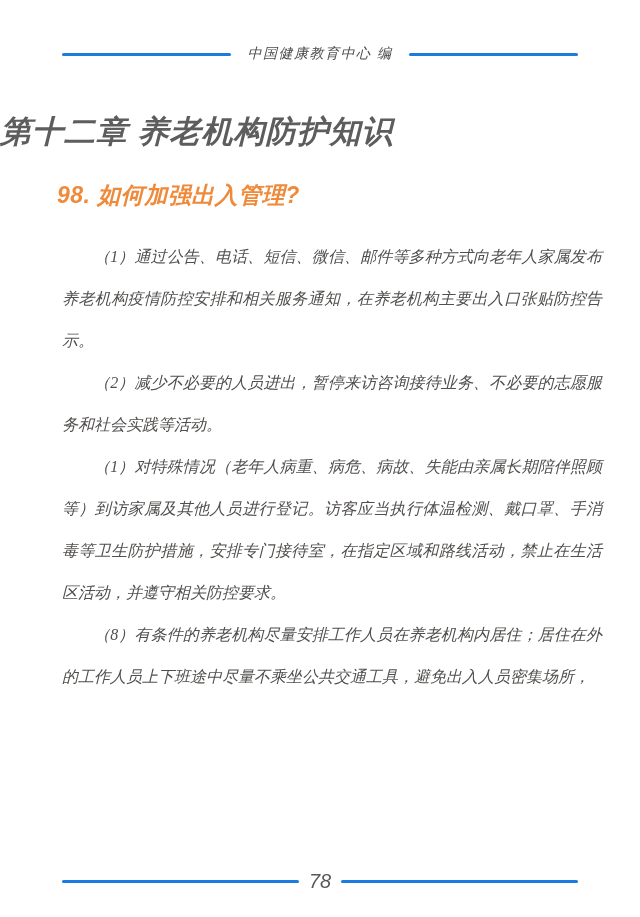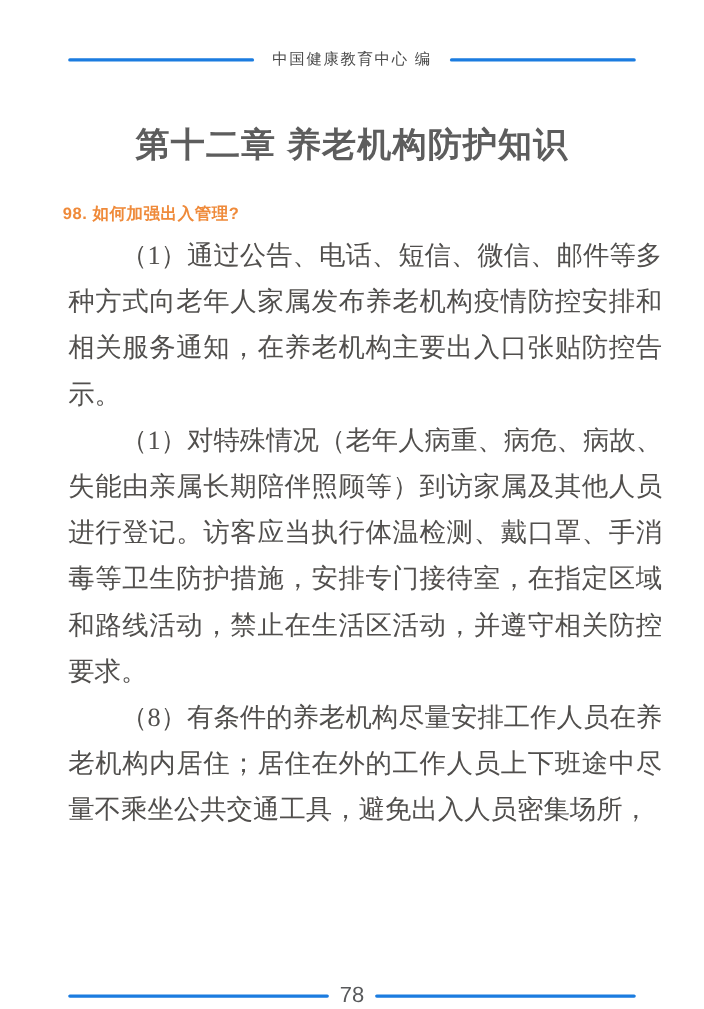--- a/index.html
+++ b/index.html
@@ -7,20 +7,21 @@
     padding: 0;
     background: #ffffff;
   }
   .page {
     position: relative;
     width: 640px;
     height: 917px;
     background: #ffffff;
     overflow: hidden;
     font-family: "Liberation Sans", sans-serif;
+    font-style: italic;
   }
 
   
   .running-header {
     position: absolute;
     top: 45px;
     left: 62px;
     right: 62px;
     height: 18px;
     display: flex;
@@ -39,69 +40,67 @@
     letter-spacing: 1.5px;
     white-space: nowrap;
   }
 
   
   .chapter-title {
     position: absolute;
     top: 111px;
     left: 0;
     width: 100%;
-    text-align: center;
     font-size: 31px;
     line-height: 42px;
     font-weight: 700;
     color: #5d5d5d;
     letter-spacing: 1px;
   }
 
   
   .section-heading {
     position: absolute;
     top: 180px;
     left: 57px;
-    font-size: 15px;
+    font-size: 23px;
     line-height: 30px;
     font-weight: 700;
     color: #ef8a3a;
     letter-spacing: 0.5px;
   }
 
   
   .body-text {
     position: absolute;
-    top: 212px;
+    top: 236px;
     left: 62px;
     width: 540px;
     font-family: "Liberation Serif", "DejaVu Serif", serif;
-    font-size: 24px;
+    font-size: 16px;
     line-height: 42px;
     color: #514f4d;
     text-align: justify;
     text-justify: inter-ideograph;
   }
   .body-text p {
     margin: 0;
     text-indent: 2em;
   }
 
   
   .page-footer {
     position: absolute;
     top: 869px;
     left: 62px;
     right: 62px;
     height: 24px;
     display: flex;
     align-items: center;
     gap: 10px;
-    margin-top: 24px;
   }
   .page-number {
     font-size: 20px;
     color: #58595b;
     white-space: nowrap;
   }
 </style>
 </head>
 <body>
 
@@ -112,20 +111,21 @@
     <div class="publisher">中国健康教育中心 编</div>
     <div class="rule"></div>
   </div>
 
   <div class="chapter-title">第十二章 养老机构防护知识</div>
 
   <div class="section-heading">98. 如何加强出入管理?</div>
 
   <div class="body-text">
     <p>（1）通过公告、电话、短信、微信、邮件等多种方式向老年人家属发布养老机构疫情防控安排和相关服务通知，在养老机构主要出入口张贴防控告示。</p>
+    <p>（2）减少不必要的人员进出，暂停来访咨询接待业务、不必要的志愿服务和社会实践等活动。</p>
     <p>（1）对特殊情况（老年人病重、病危、病故、失能由亲属长期陪伴照顾等）到访家属及其他人员进行登记。访客应当执行体温检测、戴口罩、手消毒等卫生防护措施，安排专门接待室，在指定区域和路线活动，禁止在生活区活动，并遵守相关防控要求。</p>
     <p>（8）有条件的养老机构尽量安排工作人员在养老机构内居住；居住在外的工作人员上下班途中尽量不乘坐公共交通工具，避免出入人员密集场所，</p>
   </div>
 
   <div class="page-footer">
     <div class="rule"></div>
     <div class="page-number">78</div>
     <div class="rule"></div>
   </div>
 

